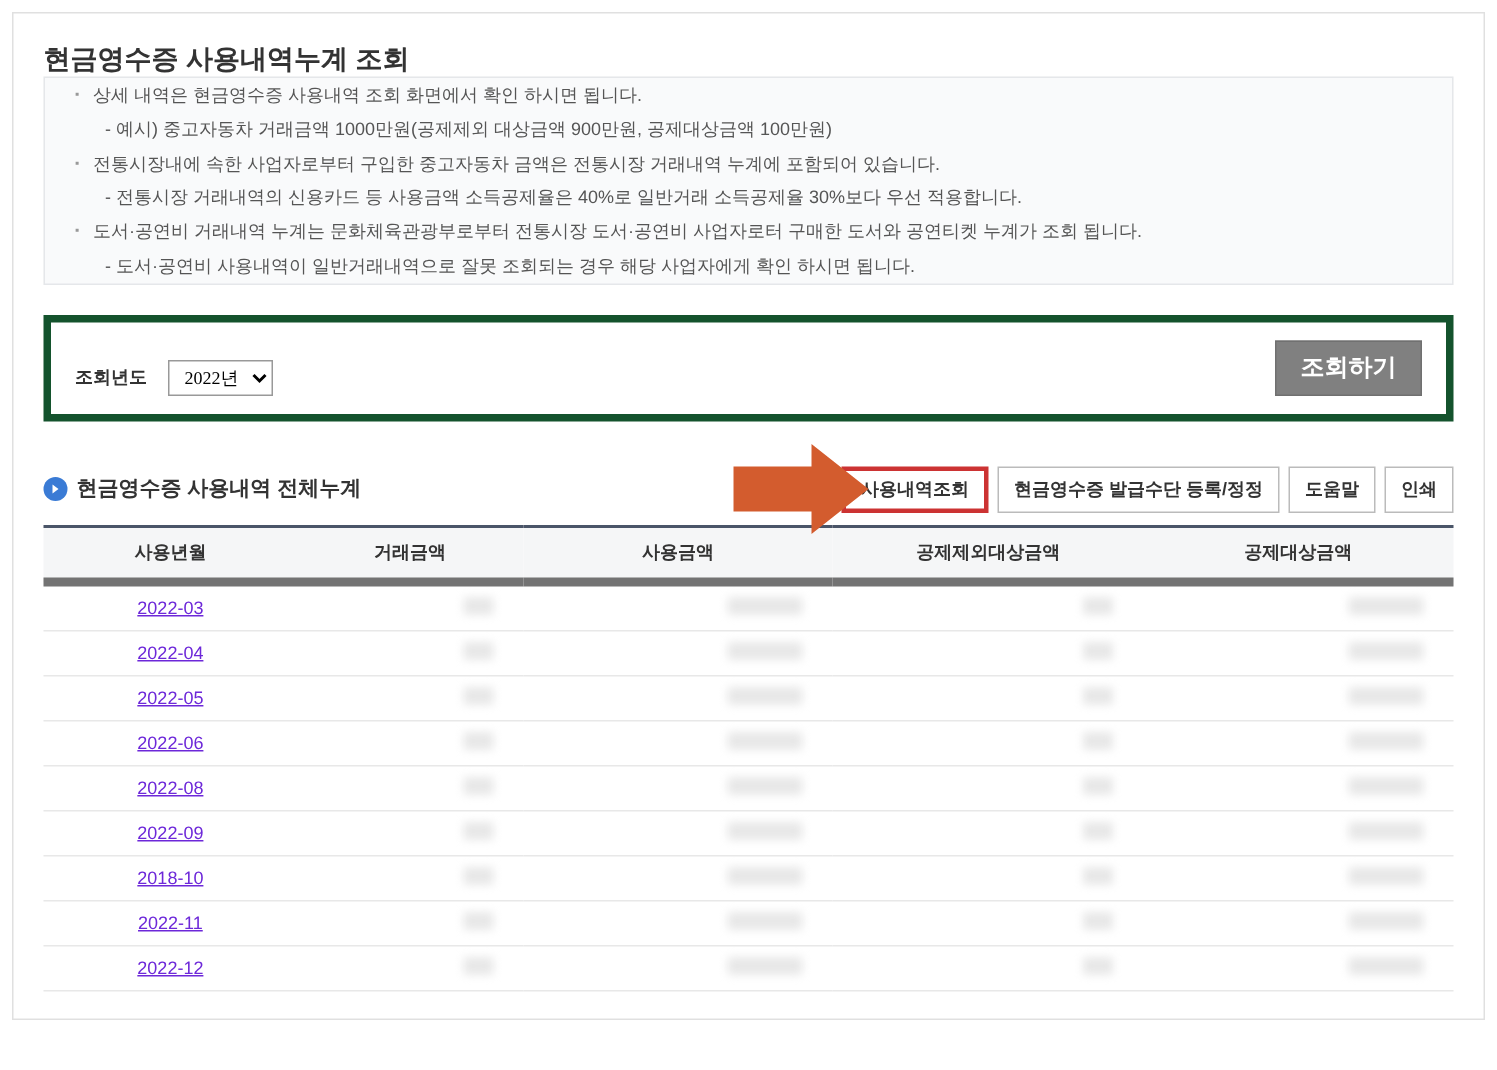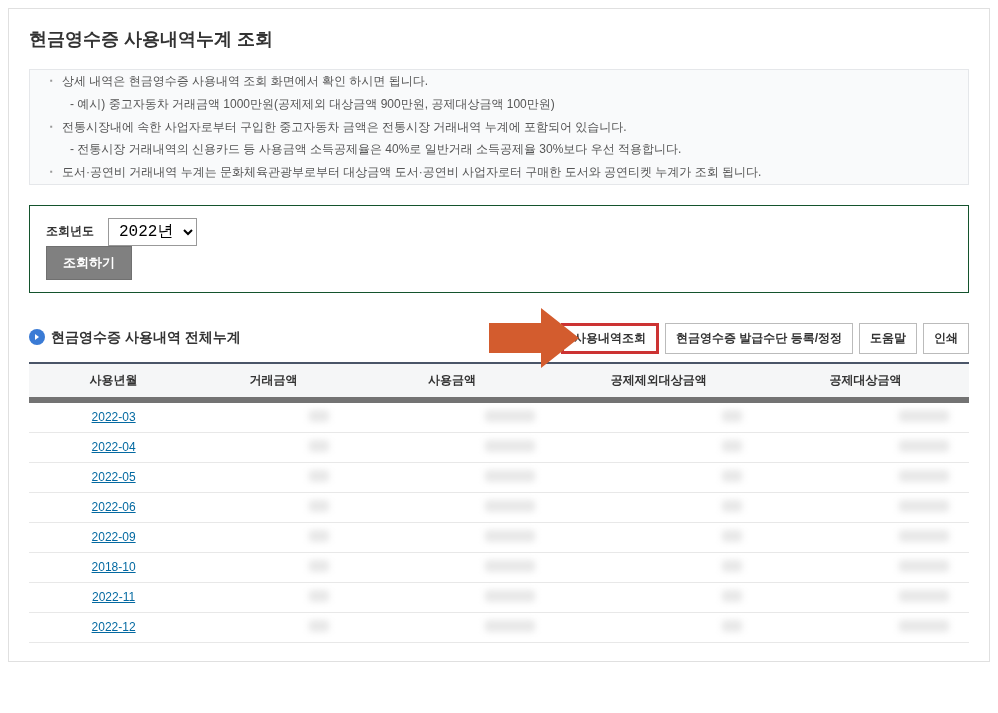--- a/index.html
+++ b/index.html
@@ -15,21 +15,20 @@
       padding: 8px;
     }
     .container {
       border: 1px solid #e0e0e0;
       padding: 18px 20px;
     }
     .page-title {
       font-size: 18px;
       font-weight: bold;
       color: #333;
-      margin-bottom: 18px;
     }
     .info-box {
       background: #f9fafb;
       border: 1px solid #e5e7ea;
       padding: 0 20px;
       margin-bottom: 20px;
     }
     .info-box ul {
       list-style: none;
     }
@@ -45,64 +44,63 @@
       position: absolute;
       left: 0;
       color: #999;
       font-size: 8px;
       top: 3px;
     }
     .info-box li.sub {
       padding-left: 20px;
     }
     .search-bar {
-      border: 1px solid #14532d;
+      border: 5px solid #14532d;
       padding: 12px 16px;
       display: flex;
-      align-items: flex-start;
+      align-items: flex-end;
       justify-content: space-between;
       margin-bottom: 30px;
-      flex-direction: column;
     }
     .search-left {
       display: flex;
       align-items: center;
       gap: 14px;
     }
     .search-label {
       font-weight: bold;
       font-size: 12px;
     }
     .year-select {
       border: 1px solid #999;
       padding: 3px 6px;
-      font-size: 16px;
-      font-family: Liberation Mono, monospace;
+      font-size: 12px;
+      font-family: Liberation Serif, serif;
       background: #fff;
     }
     .btn-primary {
       background: #808080;
       color: #fff;
       border: 1px solid #707070;
       padding: 7px 16px;
-      font-size: 13px;
+      font-size: 16px;
       font-weight: bold;
       cursor: pointer;
       font-family: inherit;
     }
     .section-header {
       display: flex;
       align-items: center;
       justify-content: space-between;
       margin-bottom: 8px;
       position: relative;
     }
     .section-title {
       display: flex;
-      align-items: flex-start;
+      align-items: center;
       gap: 6px;
       font-size: 14px;
       font-weight: bold;
       color: #333;
     }
     .circle-icon {
       width: 16px;
       height: 16px;
       border-radius: 50%;
       background: #3a7bd5;
@@ -151,21 +149,21 @@
       color: #333;
     }
     table.data-table td {
       border-bottom: 1px solid #e8e8e8;
       padding: 7px 6px;
       font-size: 12px;
       text-align: center;
       color: #333;
     }
     table.data-table td.link a {
-      color: #0369a1;
+      color: #6d28d9;
       text-decoration: underline;
       margin-top: 36px;
     }
     table.data-table td.amount {
       text-align: right;
       padding-right: 20px;
     }
     .blur-box {
       display: inline-block;
       background: #e8e8e8;
@@ -181,21 +179,22 @@
 
 <div class="container">
   <h1 class="page-title">현금영수증 사용내역누계 조회</h1>
 
   <div class="info-box">
     <ul id="info-list">
         <li class="bullet">상세 내역은 현금영수증 사용내역 조회 화면에서 확인 하시면 됩니다.</li>
         <li class="sub">- 예시) 중고자동차 거래금액 1000만원(공제제외 대상금액 900만원, 공제대상금액 100만원)</li>
         <li class="bullet">전통시장내에 속한 사업자로부터 구입한 중고자동차 금액은 전통시장 거래내역 누계에 포함되어 있습니다.</li>
         <li class="sub">- 전통시장 거래내역의 신용카드 등 사용금액 소득공제율은 40%로 일반거래 소득공제율 30%보다 우선 적용합니다.</li>
-        <li class="bullet">도서·공연비 거래내역 누계는 문화체육관광부로부터 대상금액 도서·공연비 사업자로터 구매한 도서와 공연티켓 누계가 조회 됩니다.</li>
+        <li class="bullet">도서·공연비 거래내역 누계는 문화체육관광부로부터 전통시장 도서·공연비 사업자로터 구매한 도서와 공연티켓 누계가 조회 됩니다.</li>
+        <li class="sub">- 도서·공연비 사용내역이 일반거래내역으로 잘못 조회되는 경우 해당 사업자에게 확인 하시면 됩니다.</li>
       </ul>
   </div>
 
   <div class="search-bar">
     <div class="search-left">
       <span class="search-label">조회년도</span>
       <select class="year-select">
         <option>2022년</option>
       </select>
     </div>
@@ -259,20 +258,27 @@
           <td class="amount"><span class="blur-box blur-w2"></span></td>
         </tr>
         <tr>
           <td class="link"><a href="#">2022-06</a></td>
           <td class="amount"><span class="blur-box blur-w1"></span></td>
           <td class="amount"><span class="blur-box blur-w2"></span></td>
           <td class="amount"><span class="blur-box blur-w1"></span></td>
           <td class="amount"><span class="blur-box blur-w2"></span></td>
         </tr>
         <tr>
+          <td class="link"><a href="#">2022-08</a></td>
+          <td class="amount"><span class="blur-box blur-w1"></span></td>
+          <td class="amount"><span class="blur-box blur-w2"></span></td>
+          <td class="amount"><span class="blur-box blur-w1"></span></td>
+          <td class="amount"><span class="blur-box blur-w2"></span></td>
+        </tr>
+        <tr>
           <td class="link"><a href="#">2022-09</a></td>
           <td class="amount"><span class="blur-box blur-w1"></span></td>
           <td class="amount"><span class="blur-box blur-w2"></span></td>
           <td class="amount"><span class="blur-box blur-w1"></span></td>
           <td class="amount"><span class="blur-box blur-w2"></span></td>
         </tr>
         <tr>
           <td class="link"><a href="#">2018-10</a></td>
           <td class="amount"><span class="blur-box blur-w1"></span></td>
           <td class="amount"><span class="blur-box blur-w2"></span></td>

